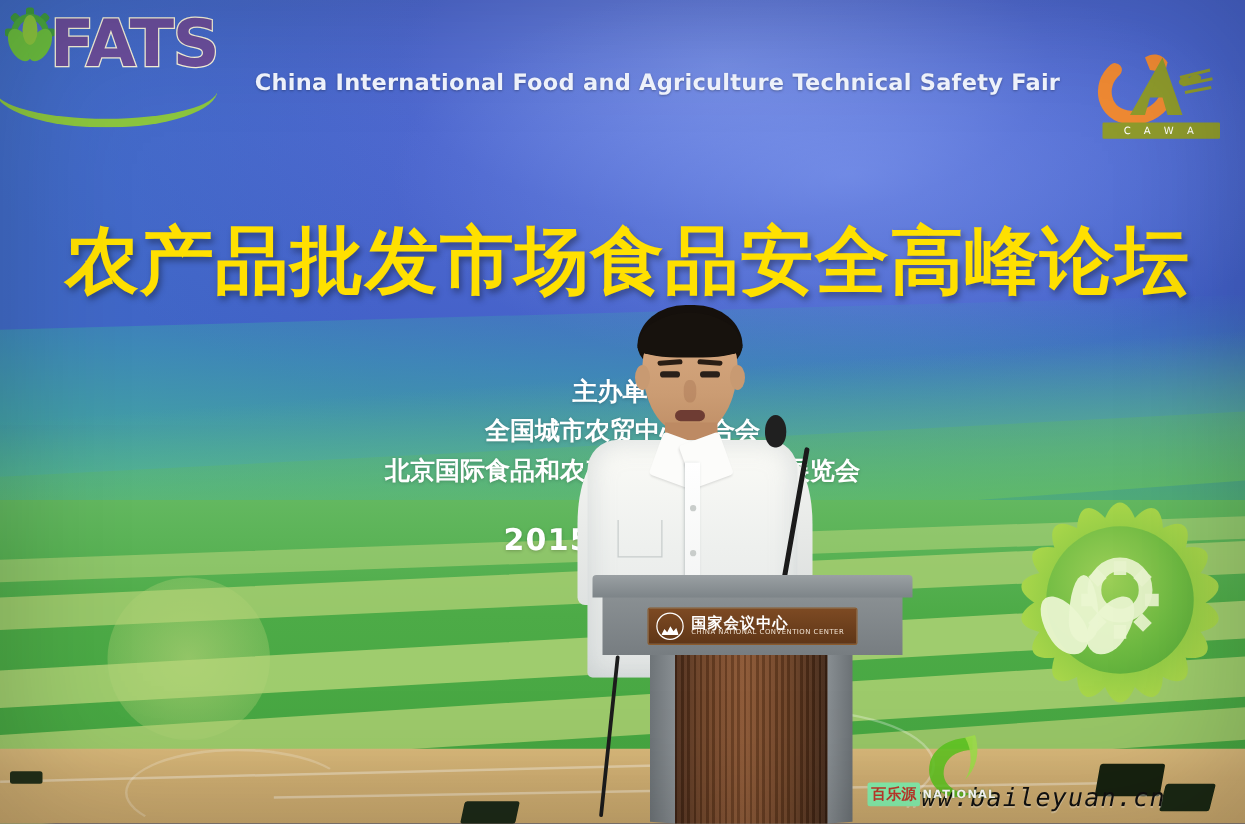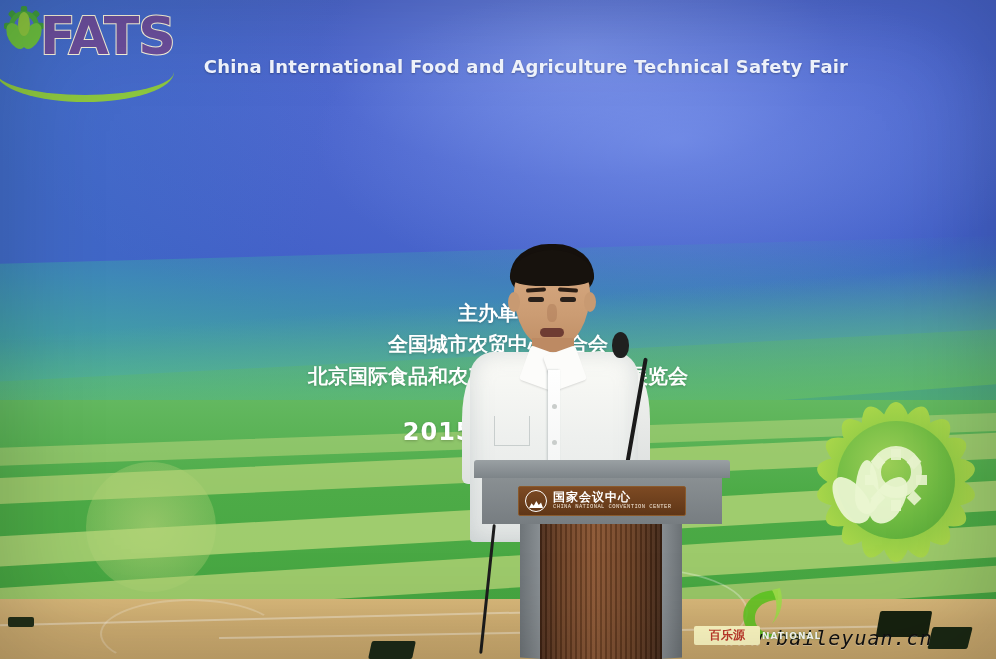--- a/index.html
+++ b/index.html
@@ -303,21 +303,21 @@
   .pod-sign-emblem {
     width:22px; height:22px; border-radius:50%;
     border:1.6px solid #fff; flex:0 0 auto;
     position:relative;
   }
   .pod-sign-emblem::after {
     content:""; position:absolute; left:3px; bottom:3px; width:14px; height:8px;
     background:#fff;
     clip-path: polygon(0% 100%, 18% 40%, 34% 72%, 52% 12%, 70% 62%, 86% 30%, 100% 100%);
   }
-  .pod-sign-txt { line-height:1.05;font-family:Liberation Mono, monospace; }
+  .pod-sign-txt { line-height:1.05; }
   .pod-sign-cn { color:#fff; font-size:12px; font-weight:bold; letter-spacing:1px; white-space:nowrap; }
   .pod-sign-en { color:#f0e2d2; font-size:5.5px; letter-spacing:.4px; white-space:nowrap; }
   .pod-col {
     position:absolute; left:66px; top:62px; width:122px; height:137px;
     background: linear-gradient(90deg,#4a2a18 0%, #6d4023 18%, #8a5430 45%, #6b3f22 74%, #3f2414 100%);
   }
   .pod-col-grain {
     position:absolute; inset:0;
     background: repeating-linear-gradient(90deg, rgba(0,0,0,.18) 0 2px, rgba(255,255,255,.05) 2px 5px);
   }
@@ -356,22 +356,22 @@
     font-family:"DejaVu Sans Mono","Liberation Mono",monospace;
     font-size:20px; color:#111; letter-spacing:1px; white-space:nowrap;
     text-shadow: 0 1px 0 rgba(255,255,255,.3);
     font-style: italic;
   }
   .wm-badge {
     position:absolute; left:-30px; top:44px;
     display:flex; align-items:center; gap:2px;
   }
   .wm-badge-cn {
-    background:#fef9c3; color:#c0392b; font-size:12px; font-weight:bold;
-    padding:1px 15px; border-radius:2px; letter-spacing:0px;
+    background:#86efac; color:#c0392b; font-size:12px; font-weight:bold;
+    padding:1px 3px; border-radius:2px; letter-spacing:0px;
   }
   .wm-badge-en {
     color:#ffffff; font-size:9px; font-weight:bold; letter-spacing:1px;
     text-shadow:0 0 2px rgba(60,120,20,.8);
   }
   .vignette {
     position:absolute; inset:0; pointer-events:none;
     box-shadow: inset 0 0 110px rgba(0,0,0,.20);
   }
 </style>
@@ -420,21 +420,40 @@
       <ellipse cx="14" cy="34" rx="8" ry="14" fill="#6cbf3f" transform="rotate(-28 14 34)"></ellipse>
       <ellipse cx="30" cy="34" rx="8" ry="14" fill="#6cbf3f" transform="rotate(28 30 34)"></ellipse>
       <ellipse cx="22" cy="22" rx="6" ry="12" fill="#8cc63f"></ellipse>
     </svg>
     <div class="fats-text">FATS</div>
     <div class="fats-swoosh"></div>
   </div>
 
   <div class="hdr-en">China International Food and Agriculture Technical Safety Fair</div>
 
-
+  <div class="cawa">
+    <svg width="108" height="62" viewBox="0 0 108 62">
+      <path d="M16 18 C2 30, 6 54, 28 56 C44 57, 54 48, 58 38" fill="none" stroke="#f08a33" stroke-width="11" stroke-linecap="round"></path>
+      <path d="M40 8 C46 4, 54 5, 58 12 L56 20 L44 18 Z" fill="#f08a33"></path>
+      <path d="M54 8 L70 54 L58 54 L54 40 L44 40 L40 54 L28 54 Z" fill="#8f9b2c"></path>
+      <path d="M48 28 L60 28 L62 34 L46 34 Z" fill="#8f9b2c"></path>
+      <g stroke="#8f9b2c" stroke-width="2.4" fill="none">
+        <path d="M68 24 L92 18"></path>
+          <path d="M70 30 L94 25"></path>
+          <path d="M72 36 L93 32"></path>
+      </g>
+      <g fill="#8f9b2c">
+        <ellipse cx="72" cy="27" rx="5" ry="3.4" transform="rotate(-14 72 27)"></ellipse>
+        <ellipse cx="80" cy="25" rx="5" ry="3.4" transform="rotate(-14 80 25)"></ellipse>
+      </g>
+    </svg>
+    <div class="cawa-bar">C A W A</div>
+  </div>
+
+  <div class="main-title">农产品批发市场食品安全高峰论坛</div>
 
   <div class="org">
     <div class="org-line org-1">主办单位</div>
     <div class="org-line org-2">全国城市农贸中心联合会</div>
     <div class="org-line org-3">北京国际食品和农产品安全检测技术展览会</div>
   </div>
   <div class="org-date">2015.7.18-20</div>
 
   <div class="sunflower">
     <div id="petals">

